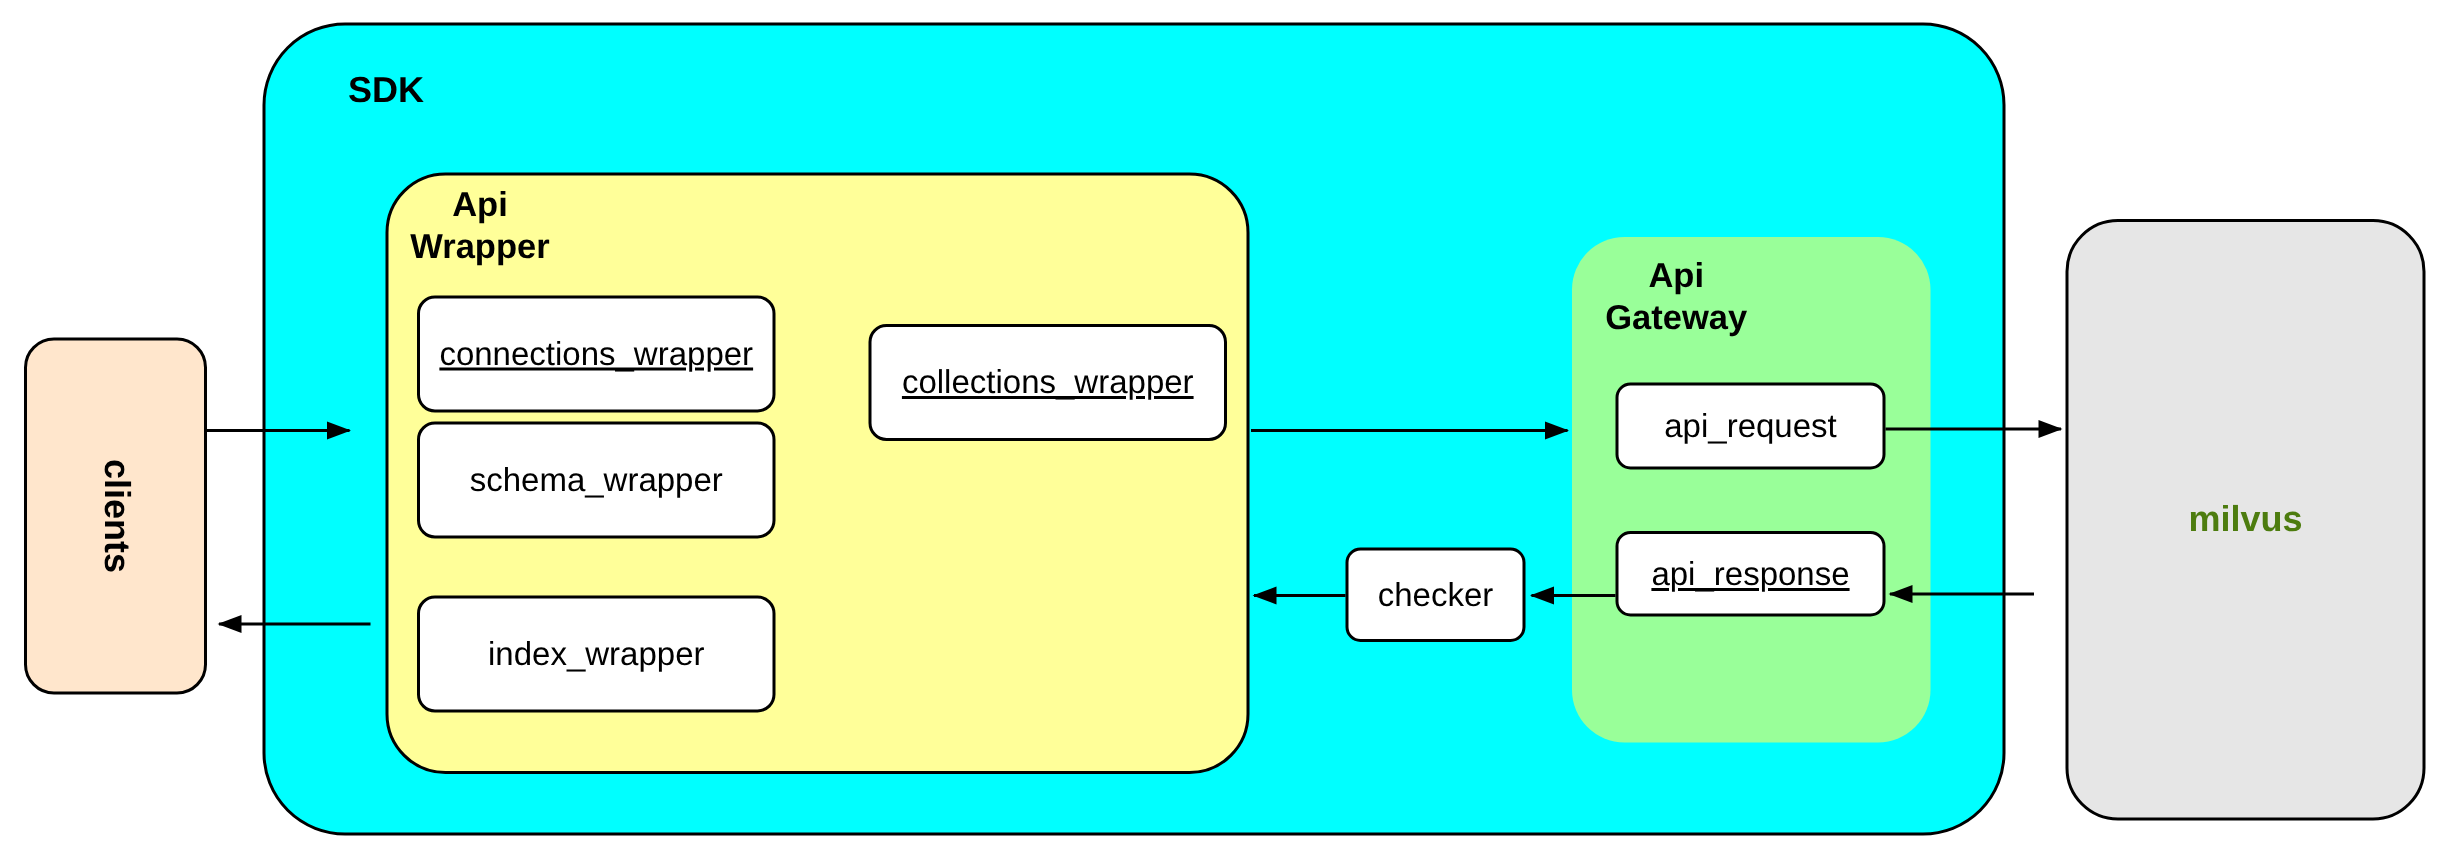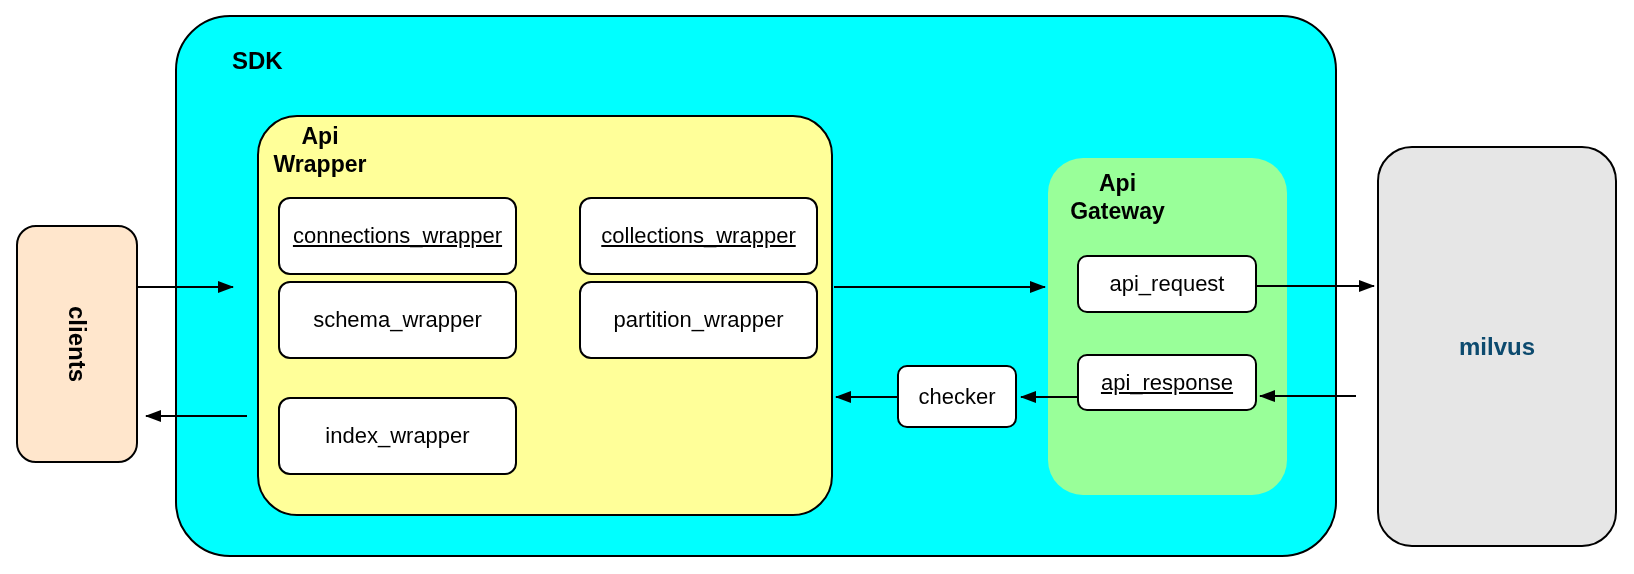--- a/index.html
+++ b/index.html
@@ -80,21 +80,21 @@
     justify-content: center;
     font-size: 22px;
     color: #000;
     text-align: center;
   }
   .wrap-box { width: 239px; height: 78px; }
   .wb-r1 { top: 80px; text-decoration: underline; }
   .wb-r2 { top: 164px; }
   .wb-r3 { top: 280px; }
   .wb-c1 { left: 19px; }
-  .wb-c2 { left: 320px; }
+  .wb-c2 { left: 320px; margin-top: 19px; }
   .gw-box {
     left: 29px;
     width: 180px; height: 58px;
     border-radius: 10px;
   }
   .gw-request { top: 97px; text-align: center; }
   .gw-response { top: 196px; height: 57px; text-decoration: underline; }
   .checker {
     left: 897px; top: 365px;
     width: 120px; height: 63px;
@@ -119,21 +119,21 @@
   .milvus {
     left: 1377px; top: 146px;
     width: 240px; height: 401px;
     background: var(--c-milvus, #e6e6e6);
     border-radius: 35px;
     display: flex;
     align-items: center;
     justify-content: center;
     font-size: 24px;
     font-weight: bold;
-    color: #0c4a6e;
+    color: #4d7c0f;
   }
   
   .arrows {
     position: absolute;
     left: 0; top: 0;
     width: 1634px; height: 574px;
     pointer-events: none;
     z-index: 10;
   }
   .arrows line {
@@ -160,23 +160,20 @@
 Wrapper</span>
 
     <div class="shape bordered white-node wrap-box wb-r1 wb-c1">
       <span>connections_wrapper</span>
     </div>
     <div class="shape bordered white-node wrap-box wb-r1 wb-c2">
       <span>collections_wrapper</span>
     </div>
     <div class="shape bordered white-node wrap-box wb-r2 wb-c1">
       <span>schema_wrapper</span>
-    </div>
-    <div class="shape bordered white-node wrap-box wb-r2 wb-c2">
-      <span>partition_wrapper</span>
     </div>
     <div class="shape bordered white-node wrap-box wb-r3 wb-c1">
       <span>index_wrapper</span>
     </div>
   </div>
 
   <div class="shape api-gateway">
     <span class="api-gateway-label">Api
 Gateway</span>
 

